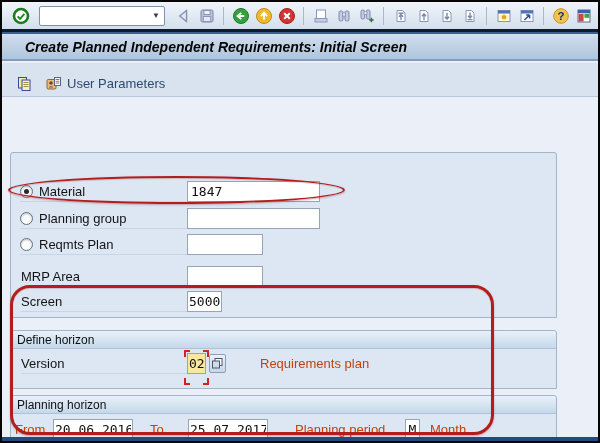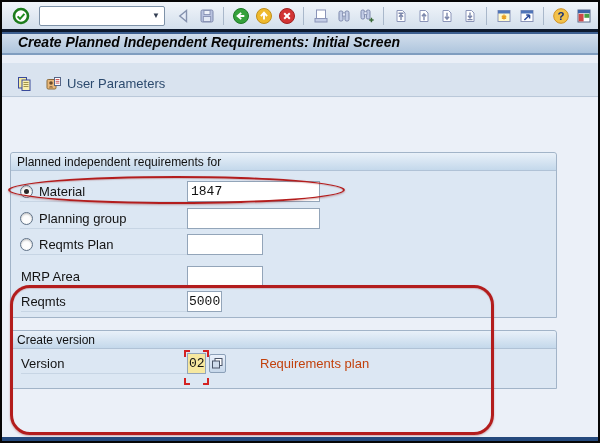--- a/index.html
+++ b/index.html
@@ -16,23 +16,23 @@
   .tbsep { width:1px; height:18px; background:#a9b8cb; margin:0 4px; }
   .cmd { width:126px; height:20px; background:#fff; border:1px solid #7e92a8; border-radius:2px;
     display:flex; align-items:center; margin:0 6px; }
   .cmd input { flex:1; border:none; outline:none; height:16px; width:100px;
     font:12px "DejaVu Sans Mono", monospace; padding:0 3px; background:transparent; }
   .cmdarr { font-size:8px; color:#333e52; padding:0 4px 0 2px; cursor:pointer; }
 
   
   .sep-dark { position:absolute; left:2px; right:2px; top:29px; height:3px; background:#0e1a2e; }
   .sep-blue { position:absolute; left:2px; right:2px; top:32px; height:2px; background:#3d5f90; }
-  .titlebar { position:absolute; left:2px; right:2px; top:34px; height:21px;
+  .titlebar { position:absolute; left:2px; right:2px; top:34px; height:27px;
     background:linear-gradient(#d2deec,#aec5dd); border-bottom:2px solid #7f9dbf;
-    display:flex; padding-left:16px; }
+    display:flex; align-items:center; padding-left:23px; }
   .titlebar span { font-size:14px; font-weight:bold; font-style:italic; color:#050505; }
 
   
   .apptb { position:absolute; left:2px; right:2px; top:63px; height:34px; background:#d9e3ef;
     border-bottom:1px solid #bac8d9; display:flex; align-items:center; padding:8px 0 0 12px; gap:8px; }
   .apbtn { border:none; background:transparent; display:flex; align-items:center; gap:5px;
     cursor:pointer; padding:1px 2px; }
   .apbtn span.lbl { font-size:13px; color:#2c4a6e; }
 
   
@@ -51,21 +51,21 @@
   .lblrow.p { left:4px; width:172px;margin-left:6px; }
   .lblrow span.t { font-size:13px; color:#131313; }
   .radio { width:13px; height:13px; border-radius:50%; background:#fdfdfd;
     border:1px solid #5e7187; box-shadow:inset 0 1px 2px rgba(0,0,0,.25); flex:0 0 auto; cursor:pointer; }
   .radio.sel::after { content:""; display:block; width:5px; height:5px; border-radius:50%;
     background:#2a2a2a; margin:3px 0 0 3px; }
 
   .fld { position:absolute; height:21px; border:1px solid #93a5b9; background:#fff;
     font:13px "DejaVu Sans Mono", monospace; color:#111; padding:0 3px; }
   .fld.hl { background:#f6e8a0; padding:0 1px; }
-  input.fld { outline:none;font-family:Liberation Mono, monospace; }
+  input.fld { outline:none; }
 
   .vwrap { position:absolute; left:176px; top:22px; width:19px; height:29px; }
   .vwrap .fld { left:0; top:0; width:19px; }
   .fc { position:absolute; width:6px; height:7px; border:0 solid #d32222; z-index:5; }
   .fc.tl { left:-3px; top:-3px;  border-left-width:2px; border-top-width:2px; }
   .fc.tr { right:-3px; top:-3px; border-right-width:2px; border-top-width:2px; }
   .fc.bl { left:-3px; bottom:-3px; border-left-width:2px; border-bottom-width:2px; }
   .fc.br { right:-3px; bottom:-3px; border-right-width:2px; border-bottom-width:2px; }
   .mcbtn { position:absolute; left:198px; top:23px; width:17px; height:19px;
     background:linear-gradient(#eaf1fb,#c6d7ea); border:1px solid #8ba0b8; border-radius:2px;
@@ -230,21 +230,20 @@
         <rect x="9.5" y="2.5" width="6" height="8" fill="#ffffff" stroke="#556688"></rect>
         <path d="M10.6 4.5 h3.8 M10.6 6.3 h3.8 M10.6 8.1 h3.8" stroke="#c03030" stroke-width="0.8"></path>
       </svg>
       <span class="lbl">User Parameters</span>
     </button>
   </div>
 
   <div class="main">
 
     <div class="gb gb1">
-      <div class="gb-h">Planned independent requirements for</div>
 
       <div class="lblrow r" style="top:28px;">
         <span class="radio sel"></span>
         <span class="t">Material</span>
       </div>
       <input class="fld" style="left: 176px; top: 28px; width: 133px;" value="1847">
 
       <div class="lblrow r" style="top:55px;">
         <span class="radio"></span>
         <span class="t">Planning group</span>
@@ -256,47 +255,58 @@
         <span class="t">Reqmts Plan</span>
       </div>
       <input class="fld" style="left: 176px; top: 81px; width: 76px;" value="">
 
       <div class="lblrow p" style="top:113px;">
         <span class="t">MRP Area</span>
       </div>
       <input class="fld" style="left: 176px; top: 113px; width: 76px;" value="">
 
       <div class="lblrow p" style="top:138px;">
-        <span class="t">Reqmts</span>
+        <span class="t">Screen</span>
       </div>
       <input class="fld" style="left: 176px; top: 138px; width: 35px; padding: 0px 1px;" value="5000">
     </div>
 
     <div class="gb gb2">
-      <div class="gb-h">Create version</div>
+      <div class="gb-h">Define horizon</div>
 
       <div class="lblrow p" style="top:22px;">
         <span class="t">Version</span>
       </div>
       <div class="vwrap">
         <input class="fld hl" value="02" style="">
         <span class="fc tl"></span>
         <span class="fc tr"></span>
         <span class="fc bl"></span>
         <span class="fc br"></span>
       </div>
       <button class="mcbtn">
         <svg width="13" height="13" viewBox="0 0 13 13">
           <rect x="4" y="1.5" width="7" height="7" fill="#ffffff" stroke="#4a5568"></rect>
           <rect x="1.5" y="4" width="7" height="7" fill="#cfdcec" stroke="#4a5568"></rect>
         </svg>
       </button>
       <span class="flat" style="left:249px; top:25px;">Requirements plan</span>
     </div>
 
+    <div class="gb gb3">
+      <div class="gb-h">Planning horizon</div>
+
+      <span class="flat" style="left:4px; top:26px;">From</span>
+      <input class="fld" style="left: 42px; top: 23px; width: 80px; padding: 0px 1px;" value="20.06.2016">
+      <span class="flat" style="left:139px; top:26px;">To</span>
+      <input class="fld" style="left: 177px; top: 23px; width: 80px; padding: 0px 1px;" value="25.07.2017">
+      <span class="flat" style="left:284px; top:26px;">Planning period</span>
+      <input class="fld" style="left: 394px; top: 23px; width: 15px; padding: 0px 1px; text-align: center;" value="M">
+      <span class="flat" style="left:419px; top:26px;">Month</span>
+    </div>
   </div>
 
   <div class="bottomline"></div>
 
   <div class="ann ann-ellipse"></div>
   <div class="ann ann-rect"></div>
 
   <div class="frame"></div>
 </div>
 

